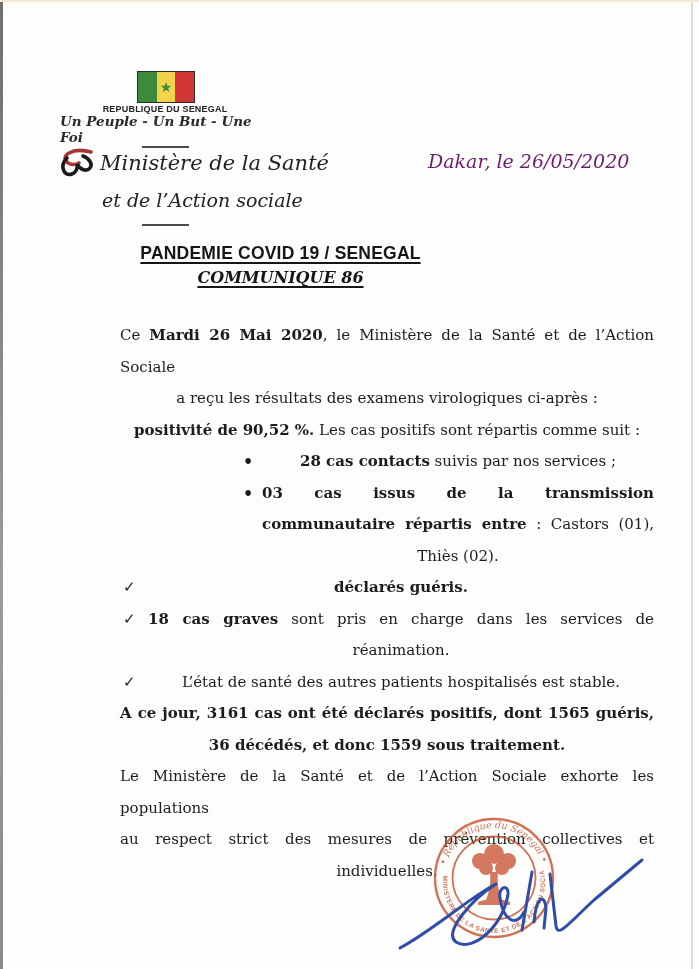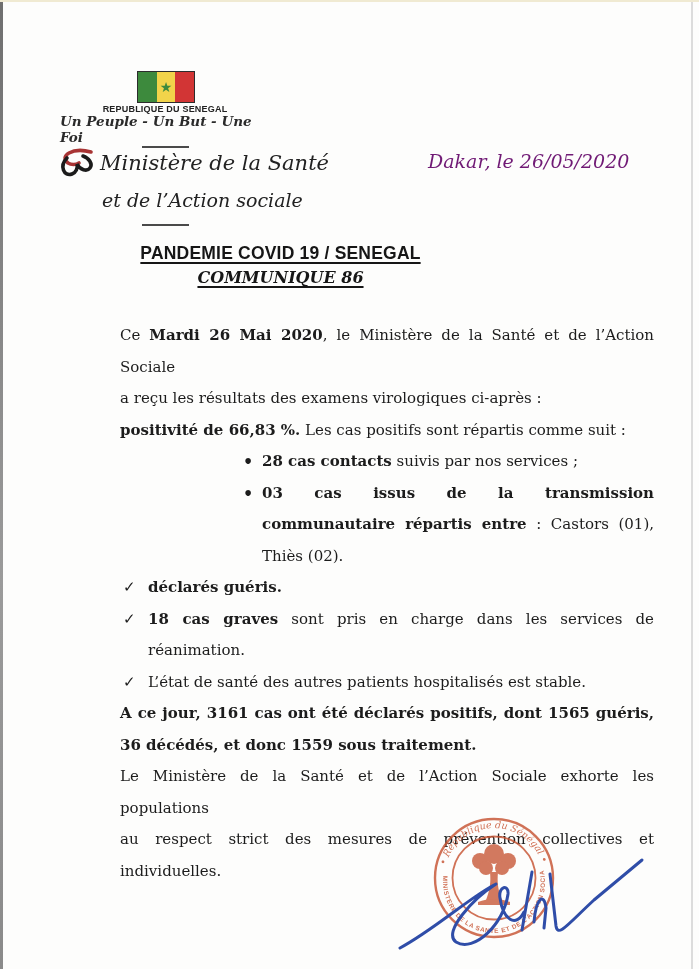--- a/index.html
+++ b/index.html
@@ -36,21 +36,21 @@
   .title-wrap{position:absolute;left:0;top:243px;width:561px;text-align:center;}
   .title-main{font-family:"Liberation Sans",sans-serif;font-weight:bold;font-size:17.5px;
               letter-spacing:.2px;text-decoration:underline;text-decoration-thickness:2px;
               text-underline-offset:3px;color:#161616;}
   .title-sub{margin-top:4px;font-weight:bold;font-style:italic;font-size:16px;
              text-decoration:underline;text-decoration-thickness:2px;text-underline-offset:3px;
              color:#161616;}
 
   
   .body{position:absolute;left:88px;top:320px;width:534px;font-size:15px;line-height:31.5px;margin-left:32px;}
-  .line{text-align:left;}
+  .line{text-align:center;}
   .line.just{text-align:justify;text-align-last:justify;}
   .b{font-weight:bold;}
   .block{position:relative;}
   .block.bullet{padding-left:142px;}
   .block.bullet .marker{position:absolute;left:123px;top:0;font-weight:bold;font-size:16px;}
   .block.check{padding-left:28px;}
   .block.check .marker{position:absolute;left:3px;top:0;font-size:15px;}
 
   
   .stamp{position:absolute;left:428px;top:816px;opacity:.82;}
@@ -91,21 +91,21 @@
 
   <div class="title-wrap">
     <div class="title-main">PANDEMIE COVID 19 / SENEGAL</div>
     <div class="title-sub">COMMUNIQUE 86</div>
   </div>
 
   <div class="body">
       <div class="block paragraph">
         <div class="line just"><span>Ce </span><span class="b">Mardi 26 Mai 2020</span><span>, le Ministère de la Santé et de l’Action Sociale</span></div>
         <div class="line"><span>a reçu les résultats des examens virologiques ci-après :</span></div>
-        <div class="line"><span class="b">positivité de 66,83 %.</span><span>  Les cas positifs sont répartis comme suit :</span></div>
+        <div class="line"><span class="b">positivité de 90,52 %.</span><span>  Les cas positifs sont répartis comme suit :</span></div>
       </div>
       <div class="block bullet">
         <span class="marker">•</span>
         <div class="line"><span class="b">28 cas contacts</span><span> suivis par nos services ;</span></div>
       </div>
       <div class="block bullet">
         <span class="marker">•</span>
         <div class="line just"><span class="b">03 cas issus de la transmission</span></div>
         <div class="line just"><span class="b">communautaire répartis entre</span><span> :  Castors (01),</span></div>
         <div class="line"><span>Thiès (02).</span></div>

